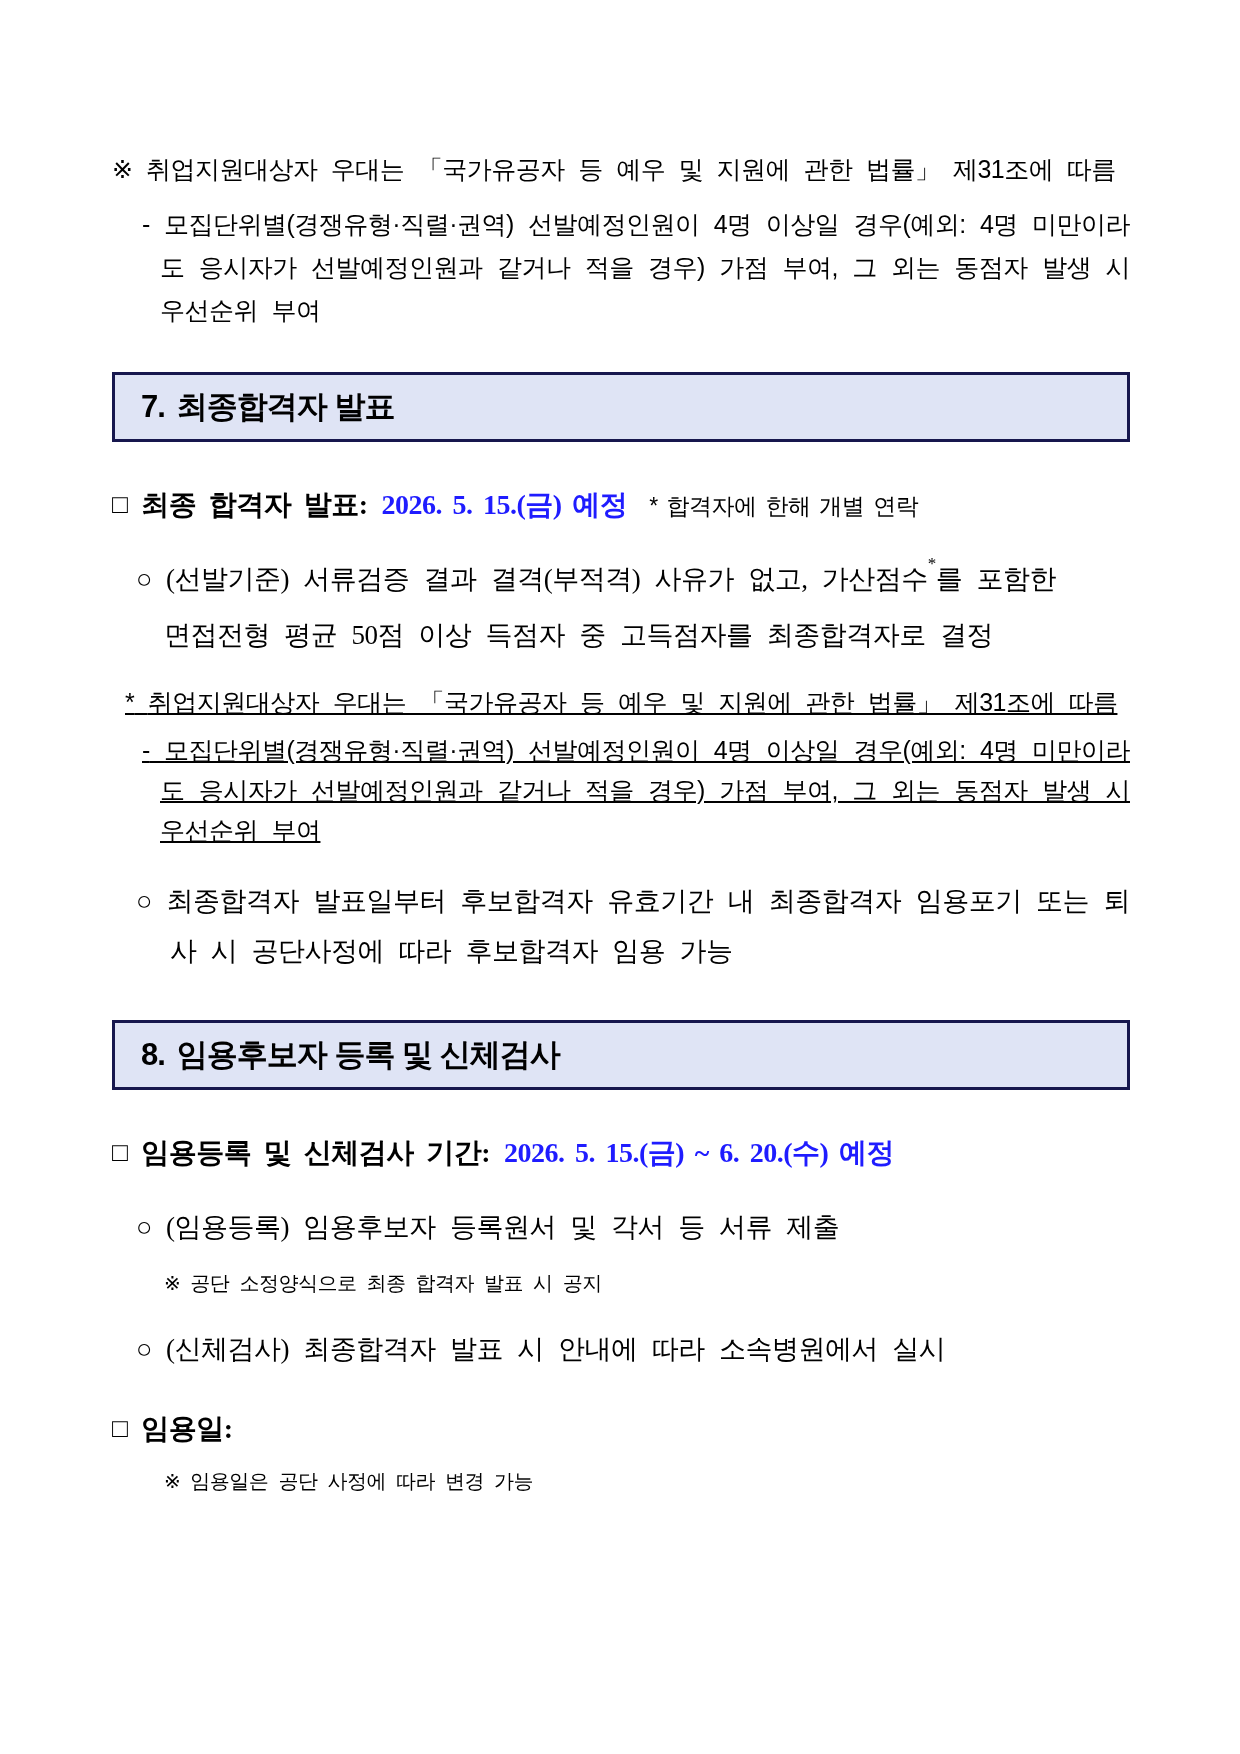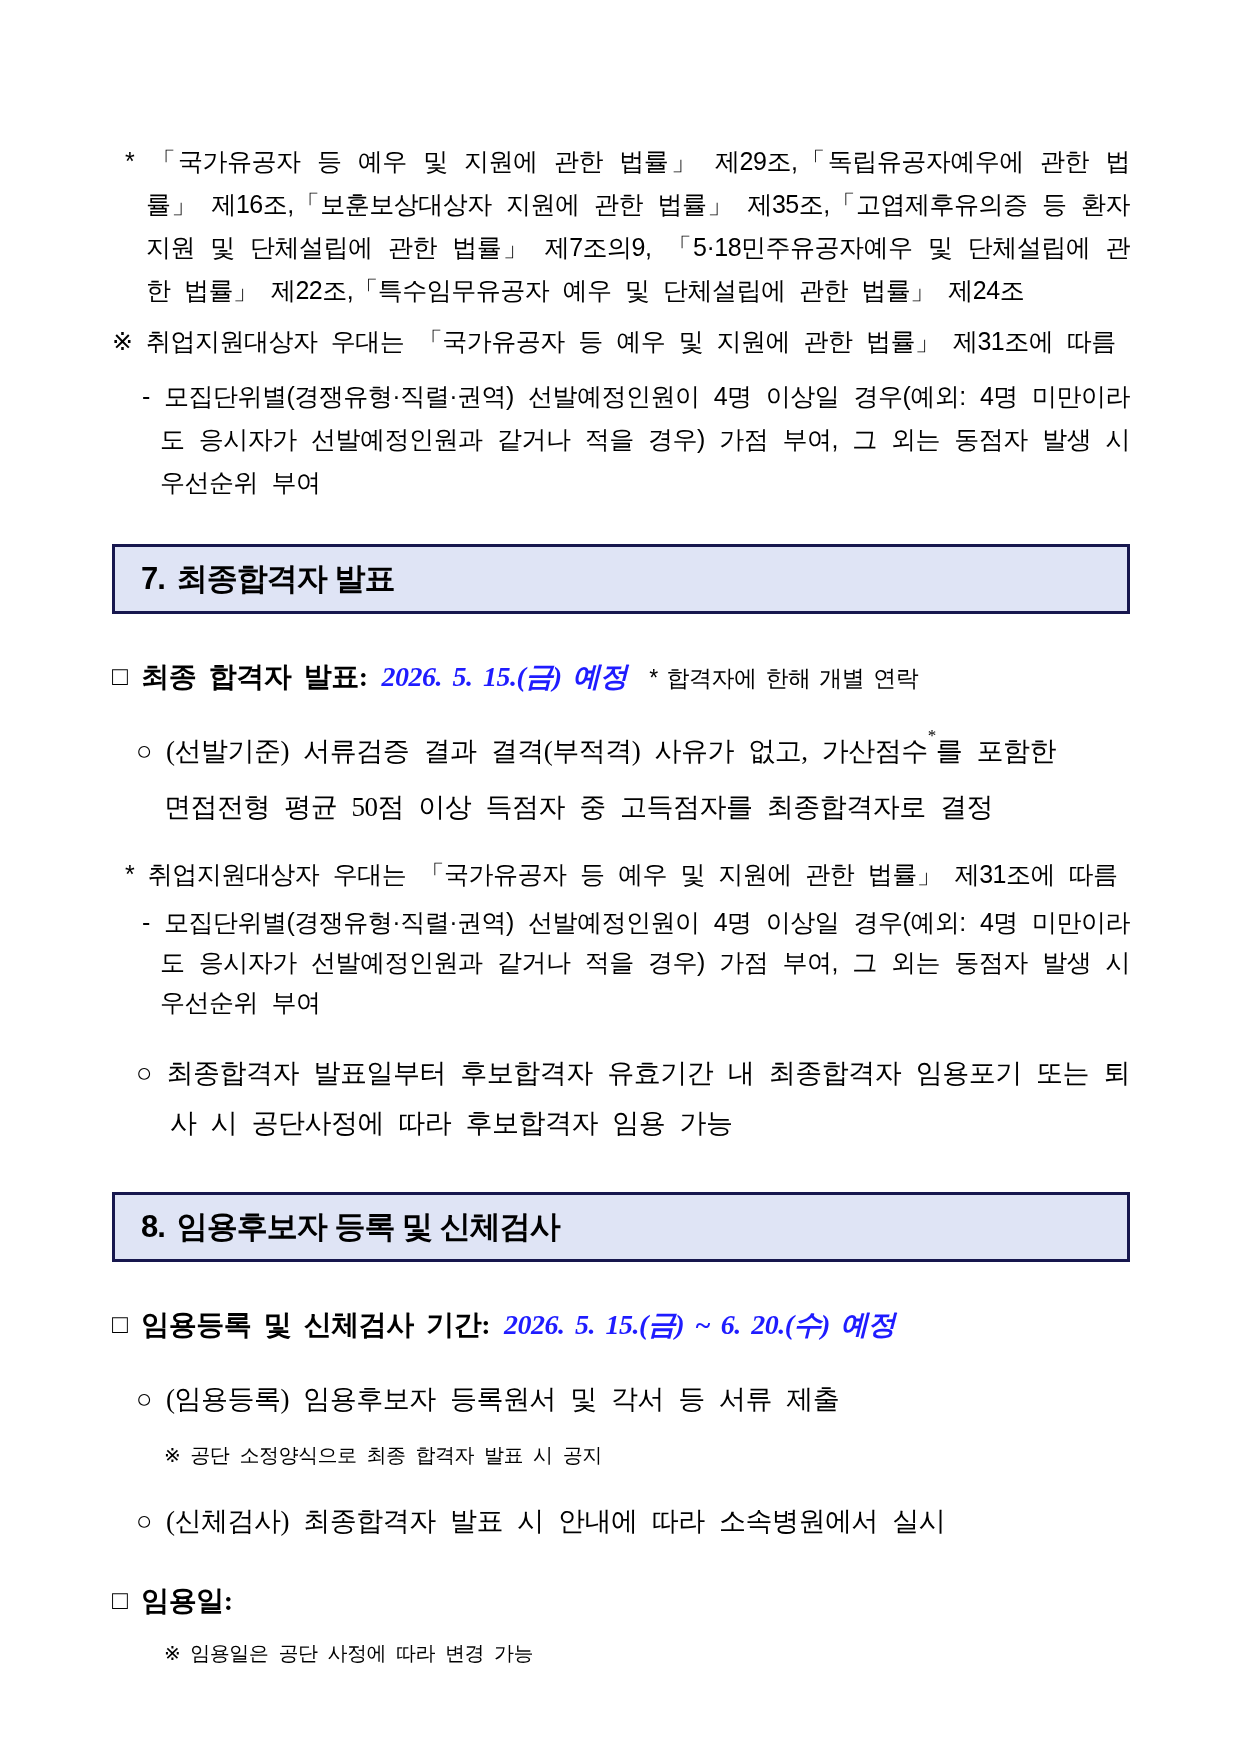--- a/index.html
+++ b/index.html
@@ -49,44 +49,43 @@
   .sec-header .sec-no{margin-right:12px;}
   
   .box-line{
     font-family:"Liberation Serif","DejaVu Serif",serif;
     font-size:28px;letter-spacing:-0.5px;
     margin-top:44px;
     display:flex;align-items:baseline;flex-wrap:nowrap;
   }
   .box-line .sq{font-size:26px;margin-right:14px;position:relative;top:-1px;}
   .box-line .lbl{font-weight:bold;word-spacing:6px;}
-  .box-line .date{color:#1f1cff;font-weight:bold;margin-left:14px;word-spacing:4px;white-space:nowrap;font-style:italic;}
+  .box-line .date{color:#1f1cff;font-weight:bold;margin-left:14px;word-spacing:4px;white-space:nowrap;}
   .box-line .side-note{
     font-family:"Liberation Sans","DejaVu Sans",sans-serif;
     font-size:23px;font-weight:normal;color:#000;
     margin-left:22px;letter-spacing:-0.5px;word-spacing:3px;white-space:nowrap;
   }
   .indent2{padding-left:52px;}
   .note-cross{ 
     font-size:20px;line-height:38px;
     letter-spacing:-0.5px;word-spacing:5px;
   }
   sup.star{font-size:17px;line-height:0;position:relative;top:-9px;}
   .mt8{margin-top:8px;} .mt12{margin-top:12px;} .mt14{margin-top:14px;}
   .mt22{margin-top:22px;} .mt26{margin-top:26px;} .mt30{margin-top:30px;}
   .mt34{margin-top:34px;} .mt44{margin-top:44px;}
-  .tight{line-height:40px;}
+  .tight{line-height:40px;text-decoration:underline;}
   .crit-line2{padding-left:52px;margin-top:6px;}
 </style>
 </head>
 <body>
 
 <div class="page">
 
-  <div class="gothic hang-star"><span class="marker">*</span> <span>「국가유공자 등 예우 및 지원에 관한 법률」 제29조,「독립유공자예우에 관한 법률」 제16조,「보훈보상대상자 지원에 관한 법률」 제35조,「고엽제후유의증 등 환자지원 및 단체설립에 관한 법률」 제7조의9, 「5·18민주유공자예우 및 단체설립에 관한 법률」 제22조,「특수임무유공자 예우 및 단체설립에 관한 법률」 제24조</span></div>
 
   <div class="gothic mt8"><span class="marker">※</span> <span>취업지원대상자 우대는 「국가유공자 등 예우 및 지원에 관한 법률」 제31조에 따름</span></div>
 
   <div class="gothic hang-dash mt12"><span class="marker">-</span> <span>모집단위별(경쟁유형·직렬·권역) 선발예정인원이 4명 이상일 경우(예외: 4명 미만이라도 응시자가 선발예정인원과 같거나 적을 경우) 가점 부여, 그 외는 동점자 발생 시 우선순위 부여</span></div>
 
   <div class="sec-header">
     <span class="sec-no">7.</span>
       <span>최종합격자 발표</span>
   </div>
 

